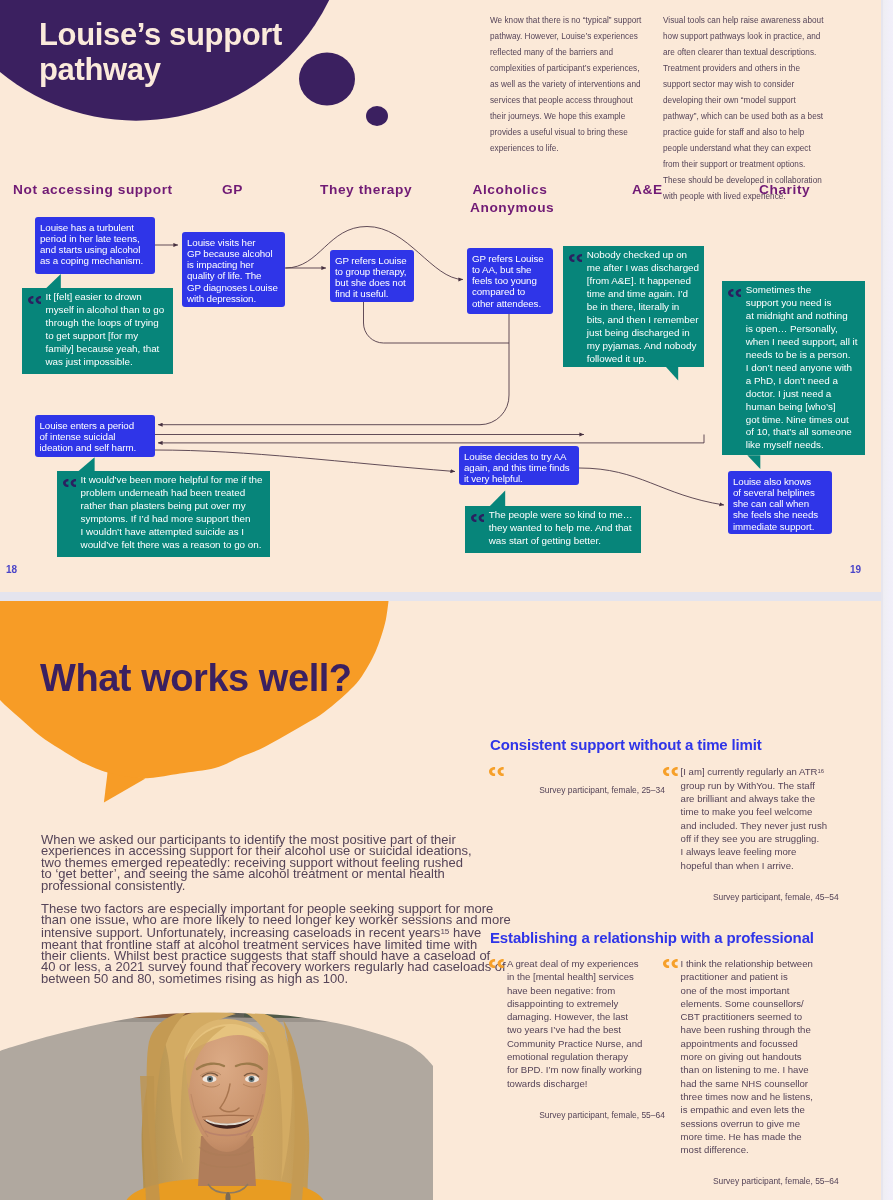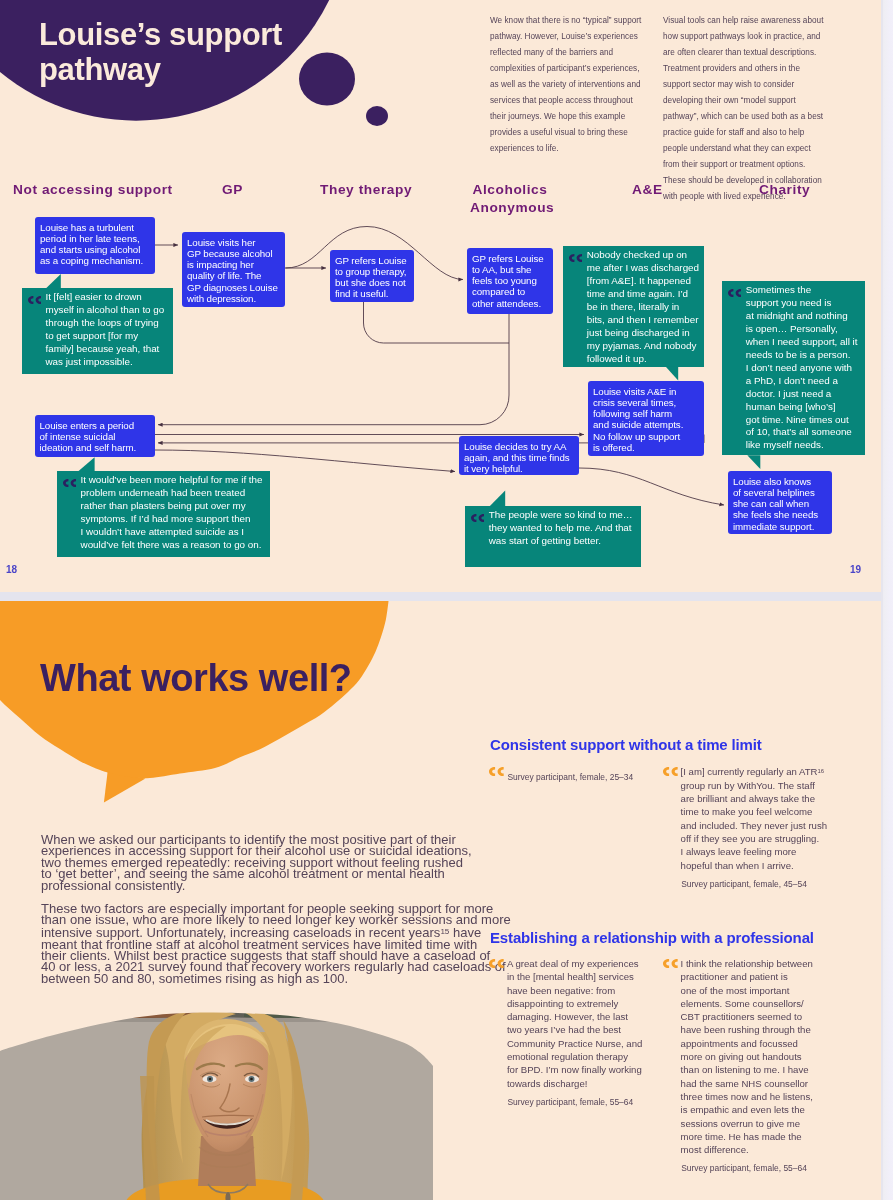--- a/index.html
+++ b/index.html
@@ -32,21 +32,21 @@
   .green .qt{display:block;padding-left:17.4px;}
   .pnum{position:absolute;color:#4a44c8;font-size:10px;font-weight:bold;}
 
   
   .p2title{position:absolute;left:40px;top:62px;color:#3b2060;font-size:38px;font-weight:bold;letter-spacing:-0.45px;line-height:30px;}
   .p2body{position:absolute;left:41px;color:#554458;font-size:13px;line-height:11.4px;white-space:pre-line;}
   .p2h{position:absolute;color:#2f35e8;font-size:15px;font-weight:bold;letter-spacing:-0.15px;}
   .q2{position:absolute;color:#554458;font-size:9.6px;line-height:13.3px;white-space:pre;}
   .q2 .qm{position:absolute;left:-0.7px;top:1.5px;width:14.7px;height:8.6px;}
   .q2 .qt{display:block;padding-left:17px;}
-  .q2 .attr{display:block;padding-left:17.6px;font-size:8.45px;line-height:10.5px;margin-top:7px;}
+  .q2 .attr{display:block;padding-left:17.6px;font-size:8.45px;line-height:10.5px;margin-top:20px;text-align:right;}
   sup{font-size:0.62em;vertical-align:0.42em;}
 </style>
 </head>
 <body>
 
 <div class="page" id="page1">
 <svg class="hero-svg" width="881" height="175" viewBox="0 0 881 175">
   <circle cx="136.1" cy="-94.1" r="214.8" fill="#3b2060"></circle>
   <ellipse cx="327" cy="79" rx="28" ry="26.5" fill="#3b2060"></ellipse>
   <ellipse cx="377" cy="116" rx="11" ry="10" fill="#3b2060"></ellipse>
@@ -94,27 +94,21 @@
 but she does not
 find it useful.</div>
 <div class="node blue" style="left:467px;top:248px;width:86px;height:66px">GP refers Louise
 to AA, but she
 feels too young
 compared to
 other attendees.</div>
 <div class="node blue" style="left:34.5px;top:415px;width:120px;height:42px">Louise enters a period
 of intense suicidal
 ideation and self harm.</div>
-<div class="node blue" style="left:588px;top:381px;width:116px;height:75px">Louise visits A&amp;E in
-crisis several times,
-following self harm
-and suicide attempts.
-No follow up support
-is offered.</div>
-<div class="node blue" style="left:459px;top:436px;width:120px;height:39px">Louise decides to try AA
+<div class="node blue" style="left:459px;top:446px;width:120px;height:39px">Louise decides to try AA
 again, and this time finds
 it very helpful.</div>
 <div class="node blue" style="left:728px;top:471px;width:104px;height:63px">Louise also knows
 of several helplines
 she can call when
 she feels she needs
 immediate support.</div>
 <div class="node green" style="left:21.7px;top:288px;width:151px;height:86px"><span class="qm"><svg viewBox="0 0 130 80" xmlns="http://www.w3.org/2000/svg">
           <path d="M54,0 C22,0 0,17 0,40 C0,62 20,80 45,80 C50,80 53,79.4 54,79 L54,55 C52,56 50,56.5 47,56.5 C36,56.5 28,49 28,40 C28,29 38,22 54,21.5 Z" fill="#2b2060"></path>
           <path d="M130,0 C98,0 76,17 76,40 C76,62 96,80 121,80 C126,80 129,79.4 130,79 L130,55 C128,56 126,56.5 123,56.5 C112,56.5 104,49 104,40 C104,29 114,22 130,21.5 Z" fill="#2b2060"></path>
@@ -154,21 +148,21 @@
 is open… Personally,
 when I need support, all it
 needs to be is a person.
 I don’t need anyone with
 a PhD, I don’t need a
 doctor. I just need a
 human being [who’s]
 got time. Nine times out
 of 10, that’s all someone
 like myself needs.</span></div>
-<div class="node green" style="left:465px;top:506px;width:176px;height:61px"><span class="qm"><svg viewBox="0 0 130 80" xmlns="http://www.w3.org/2000/svg">
+<div class="node green" style="left:465px;top:506px;width:176px;height:47px"><span class="qm"><svg viewBox="0 0 130 80" xmlns="http://www.w3.org/2000/svg">
           <path d="M54,0 C22,0 0,17 0,40 C0,62 20,80 45,80 C50,80 53,79.4 54,79 L54,55 C52,56 50,56.5 47,56.5 C36,56.5 28,49 28,40 C28,29 38,22 54,21.5 Z" fill="#2b2060"></path>
           <path d="M130,0 C98,0 76,17 76,40 C76,62 96,80 121,80 C126,80 129,79.4 130,79 L130,55 C128,56 126,56.5 123,56.5 C112,56.5 104,49 104,40 C104,29 114,22 130,21.5 Z" fill="#2b2060"></path>
         </svg></span><span class="qt">The people were so kind to me…
 they wanted to help me. And that
 was start of getting better.</span></div>
 <svg class="flow" viewBox="0 0 881 592">
  <g fill="#07857a">
   <path d="M45.8,288.6 L60.8,273.9 L60.8,288.6 Z"></path>
   <path d="M78,471.6 L94.6,457.3 L94.6,471.6 Z"></path>
   <path d="M665.8,366.8 L678.2,366.8 L678.2,380.6 Z"></path>

